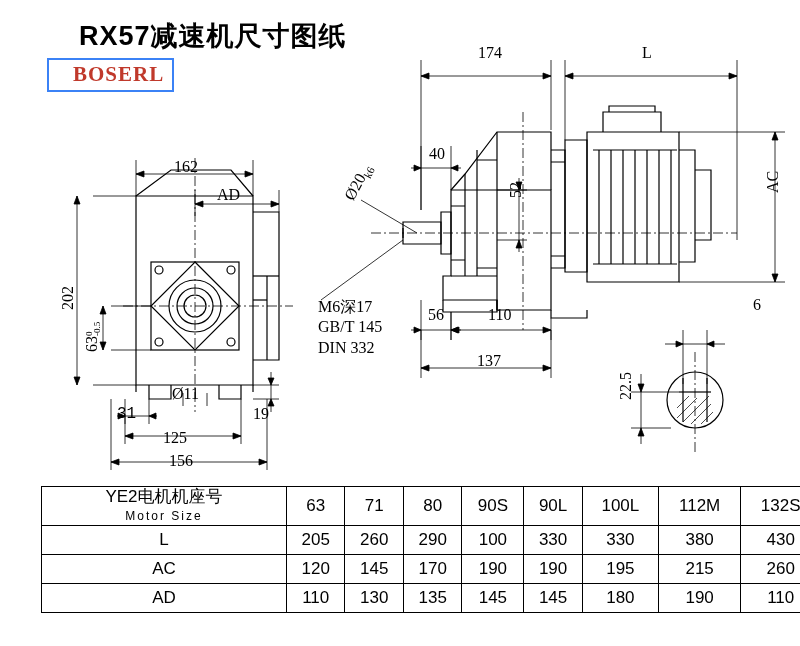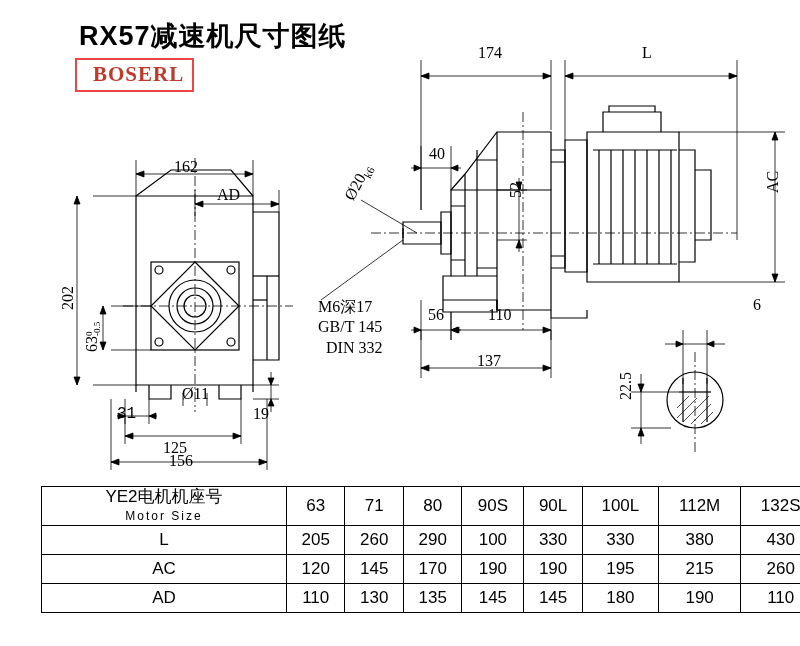--- a/index.html
+++ b/index.html
@@ -1,19 +1,19 @@
 <!DOCTYPE html>
 <html><head>
 <meta charset="utf-8">
 <style>
   html,body{margin:0;padding:0;background:#ffffff;}
   body{width:800px;height:646px;position:relative;font-family:"Liberation Serif",serif;color:#000;}
   #sheet{position:absolute;left:0;top:0;width:800px;height:646px;overflow:hidden;margin-left:31px;}
   .title{position:absolute;left:48px;top:18px;font-size:27px;font-weight:bold;font-family:"Liberation Sans",sans-serif;letter-spacing:1px;}
-  .logo{position:absolute;left:44px;top:58px;border:2px solid #ef4444;padding:2px 8px 3px 16px;}
+  .logo{position:absolute;left:16px;top:58px;border:2px solid #3b82f6;padding:2px 8px 3px 24px;}
   .logo span{font-family:"Liberation Serif",serif;font-weight:bold;font-size:21px;color:#c0392b;letter-spacing:1px;}
   svg{position:absolute;left:0;top:0;}
   .tbl{position:absolute;left:10px;top:486px;width:780px;border-collapse:collapse;}
   .tbl td{border:1px solid #000;text-align:center;font-size:17px;font-family:"Liberation Sans",sans-serif;height:26px;}
   .tbl td.h{width:228px;text-align:center;line-height:1.05;padding:1px 8px;}
   .tbl td.h .l1{font-size:17px;}
   .tbl td.h .l2{font-size:12px;letter-spacing:2px;}
   .lbl{position:absolute;font-family:"Liberation Serif",serif;font-size:16px;}
 </style>
 </head>
@@ -247,35 +247,35 @@
   <div class="lbl" style="left:397px;top:306px;">56</div>
   <div class="lbl" style="left:457px;top:306px;">110</div>
   <div class="lbl" style="left:446px;top:352px;">137</div>
 
   <div style="position:absolute;left:310px;top:195px;transform:rotate(-62deg);transform-origin:left top;white-space:nowrap;font-family:'Liberation Serif',serif;font-size:16px;">
     <span>Ø20</span><span style="font-size:11px;vertical-align:sub;">k6</span>
   </div>
 
   <div class="lbl" style="left:287px;top:297px;">M6深17</div>
   <div class="lbl" style="left:287px;top:318px;">GB/T 145</div>
-  <div class="lbl" style="left:295px;top:339px;">DIN 332</div>
+  <div class="lbl" style="left:287px;top:339px;">DIN 332</div>
 
   <div class="lbl" style="left:722px;top:296px;">6</div>
   <div class="lbl" style="left:586px;top:400px;transform:rotate(-90deg);transform-origin:left top;">22.5</div>
 
   <div class="lbl" style="left:143px;top:158px;">162</div>
   <div class="lbl" style="left:186px;top:186px;">AD</div>
   <div class="lbl" style="left:28px;top:310px;transform:rotate(-90deg);transform-origin:left top;">202</div>
   <div style="position:absolute;left:52px;top:352px;transform:rotate(-90deg);transform-origin:left top;white-space:nowrap;font-family:'Liberation Serif',serif;font-size:16px;">
     <span>63</span><span style="display:inline-block;font-size:9px;line-height:8px;vertical-align:middle;text-align:left;"><span style="display:block;">0</span><span style="display:block;">-0.5</span></span>
   </div>
   <div class="lbl" style="left:86px;top:405px;font-family:Liberation Mono, monospace;">31</div>
-  <div class="lbl" style="left:151px;top:385px;">Ø11</div>
+  <div class="lbl" style="left:141px;top:385px;">Ø11</div>
   <div class="lbl" style="left:222px;top:405px;">19</div>
-  <div class="lbl" style="left:132px;top:439px;">125</div>
+  <div class="lbl" style="left:132px;top:429px;">125</div>
   <div class="lbl" style="left:138px;top:452px;">156</div>
 
   <table class="tbl">
     <tbody>
       <tr>
         <td class="h">
           <span class="l1">YE2电机机座号</span><br>
           <span class="l2">Motor Size</span>
         </td>
         <td>63</td>

